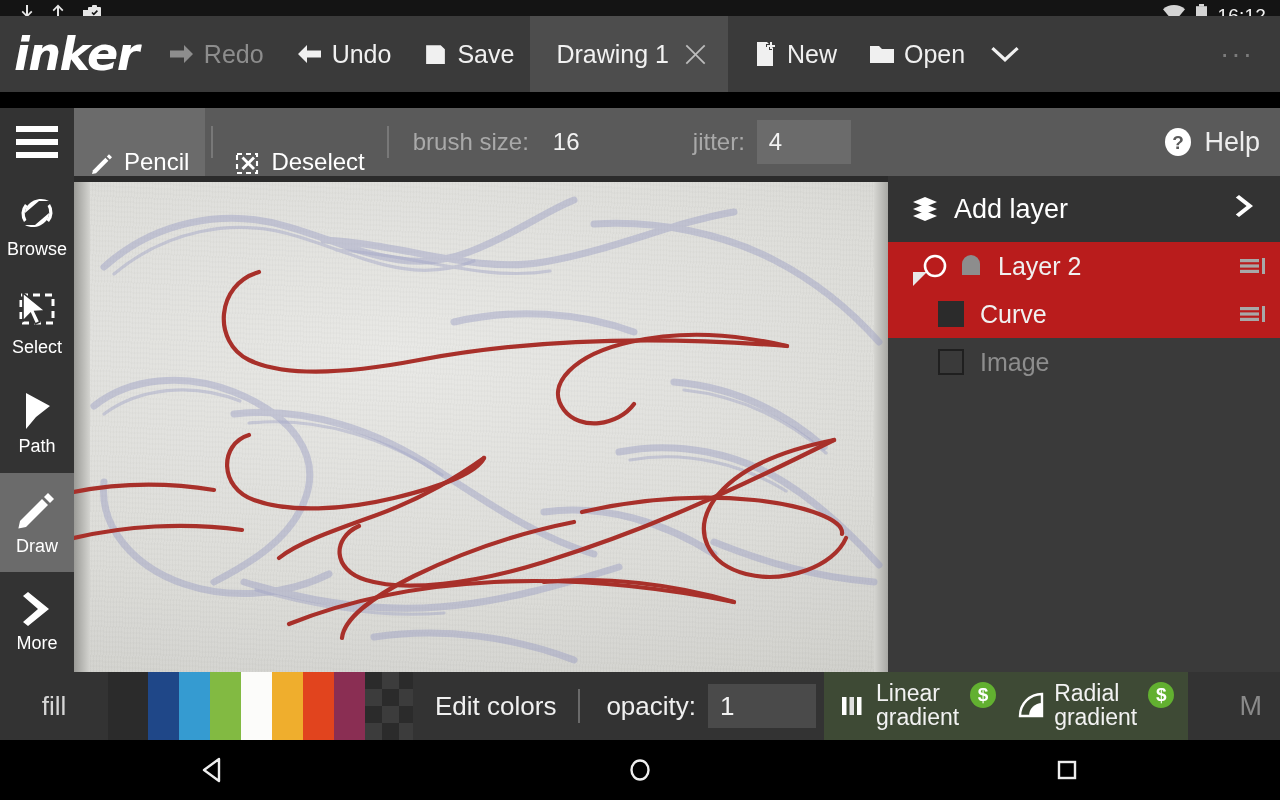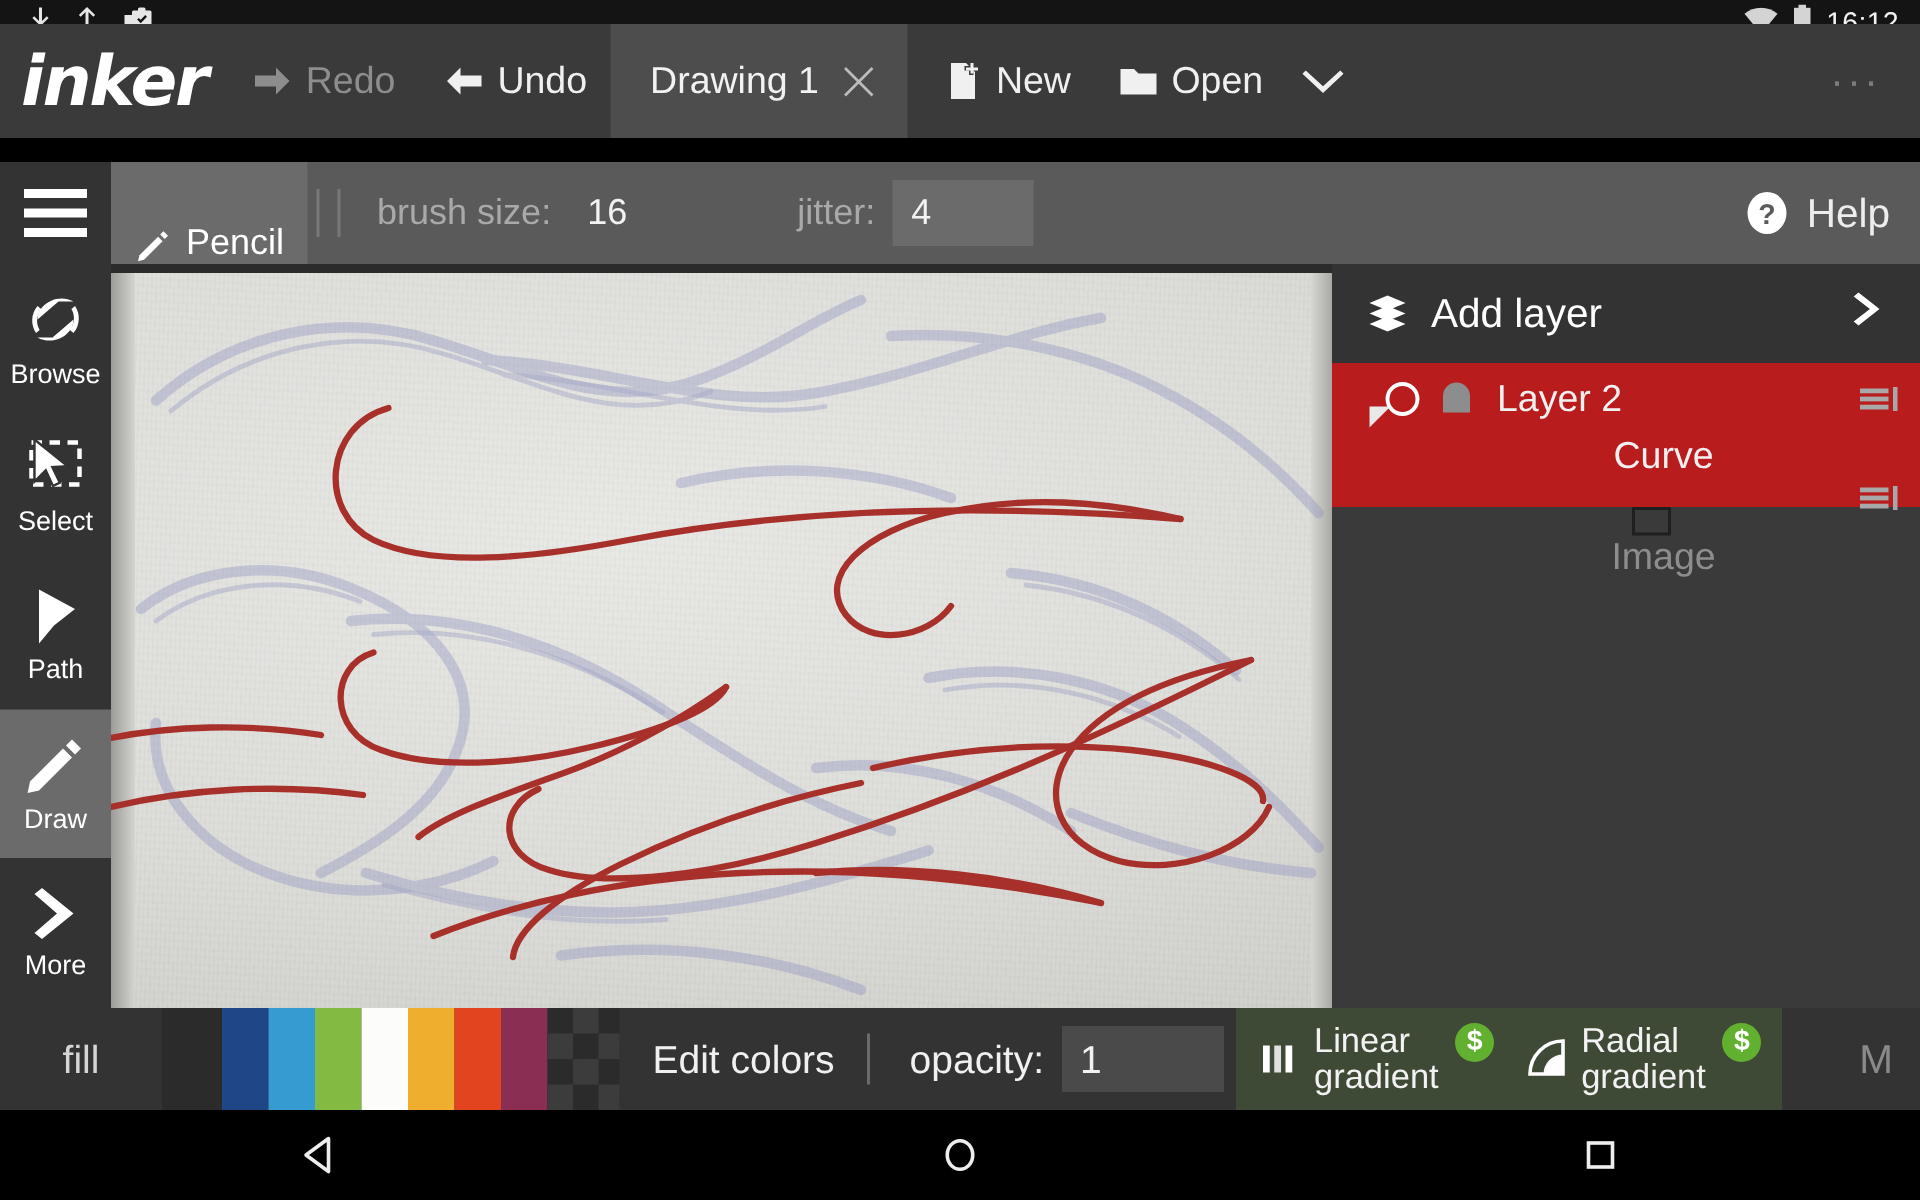--- a/index.html
+++ b/index.html
@@ -122,21 +122,21 @@
     height:66px; background:#333; display:flex; align-items:center;
     padding:0 22px; color:#fff; font-size:27px; cursor:pointer;
   }
   .addlayer .chev { margin-left:auto; }
   .layer-row {
     height:48px; display:flex; align-items:center; padding-left:22px;
     color:#f0f0f0; font-size:25px; cursor:pointer; position:relative;
   }
   .layer-row.sel { background:#b91c1c; }
   .layer-row.dim { color:#8d8d8d; }
-  .layer-row.child { padding-left:50px;flex-direction:column; }
+  .layer-row.child { padding-left:50px; }
   .layer-row .rowmenu { margin-left:auto; padding-right:12px; display:flex; cursor:pointer; }
   .tri { width:0; height:0; margin-right:12px; }
   .swatch { width:26px; height:26px; margin-right:16px; }
 
   
   .bottom {
     position:absolute; left:0; top:672px; width:1280px; height:68px;
     background:#333; display:flex; align-items:center;
   }
   .fill-lbl { width:108px; color:#d6d6d6; font-size:26px; text-align:center; cursor:pointer; }
@@ -227,20 +227,26 @@
       <span>Redo</span>
     </div>
 
     <div class="tb-btn">
       <svg width="27" height="22" viewBox="0 0 27 22">
           <path d="M11 2 2 11l9 9v-5.4h14V7.4H11z"></path>
         </svg>
       <span>Undo</span>
     </div>
 
+    <div class="tb-btn">
+      <svg width="25" height="25" viewBox="0 0 24 24">
+          <path d="M3 3h14l4 4v14H3zM7 3h9v6H7zm-1 11h12v7H6z"></path>
+        </svg>
+      <span>Save</span>
+    </div>
 
     <div class="tab-item">
       <span>Drawing 1</span>
       <span class="tab-close">
         <svg width="25" height="25" viewBox="0 0 24 24">
             <path d="M3.8 2.6 21.4 20.2l-1.2 1.2L2.6 3.8z" fill="#dcdcdc"></path>
             <path d="M20.2 2.6 21.4 3.8 3.8 21.4 2.6 20.2z" fill="#dcdcdc"></path>
           </svg>
       </span>
     </div>
@@ -282,20 +288,30 @@
     <div class="sb-tool active">
       <svg width="24" height="24" viewBox="0 0 24 24">
           <path fill="#fff" d="M3 18.2 15.4 5.8l3 3L6 21.2l-4 .9z"></path>
           <path fill="#fff" d="M16.8 4.4 19 2.2l3 3-2.2 2.2z"></path>
         </svg>
       <span>Pencil</span>
     </div>
 
     <div class="sb-sep"></div>
 
+    <div class="sb-tool">
+      <svg width="26" height="24" viewBox="0 0 26 24">
+        <g stroke="#fff" stroke-width="2.1" fill="none" stroke-dasharray="5 4">
+            <rect x="2" y="2" width="20" height="19"></rect>
+          </g>
+        <path fill="#fff" d="M8.5 4.6 20 16.1l-2 2L6.5 6.6z"></path>
+          <path fill="#fff" d="M20 6.6 18 4.6 6.5 16.1l2 2z"></path>
+      </svg>
+      <span>Deselect</span>
+    </div>
 
     <div class="sb-sep"></div>
 
     <span class="field-lbl">brush size:</span>
     <div class="field-box" style="background:#5a5a5a">16</div>
 
     <span class="field-lbl" style="padding-left:58px">jitter:</span>
     <div class="field-box">4</div>
 
     <div class="help-btn">

